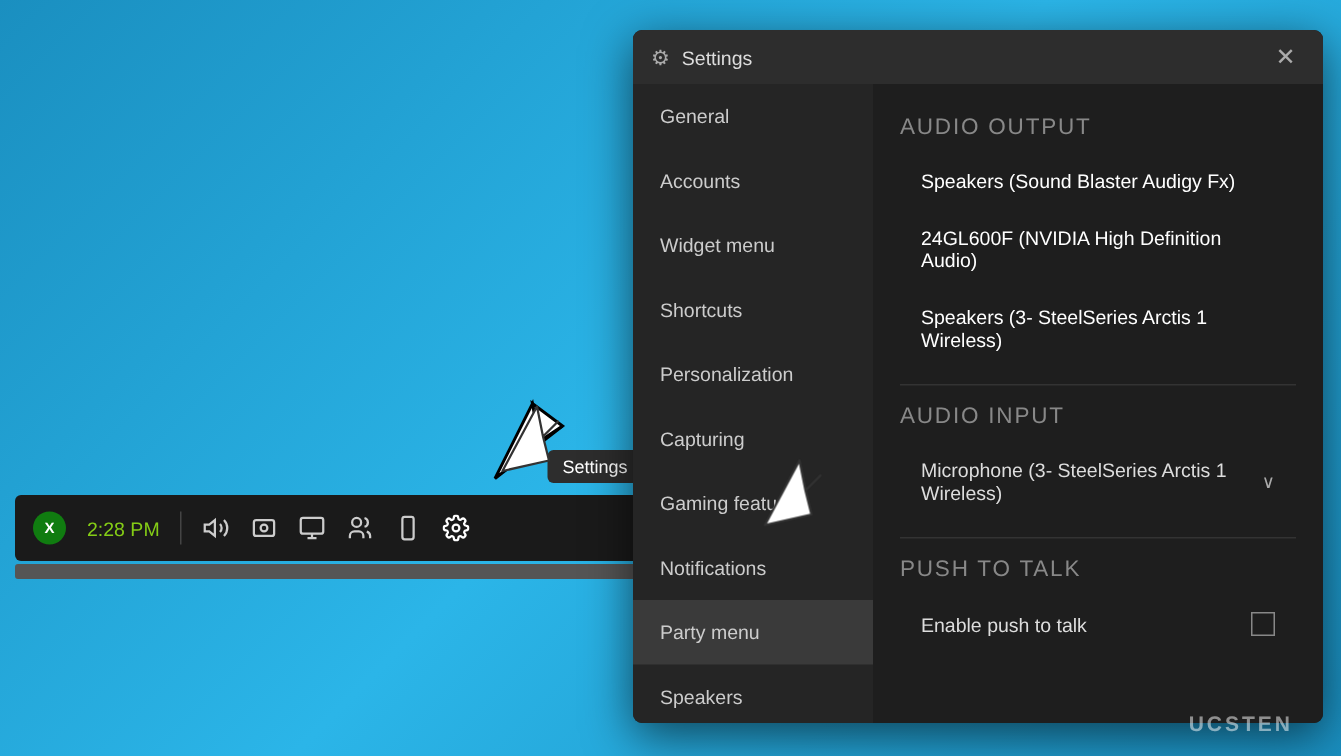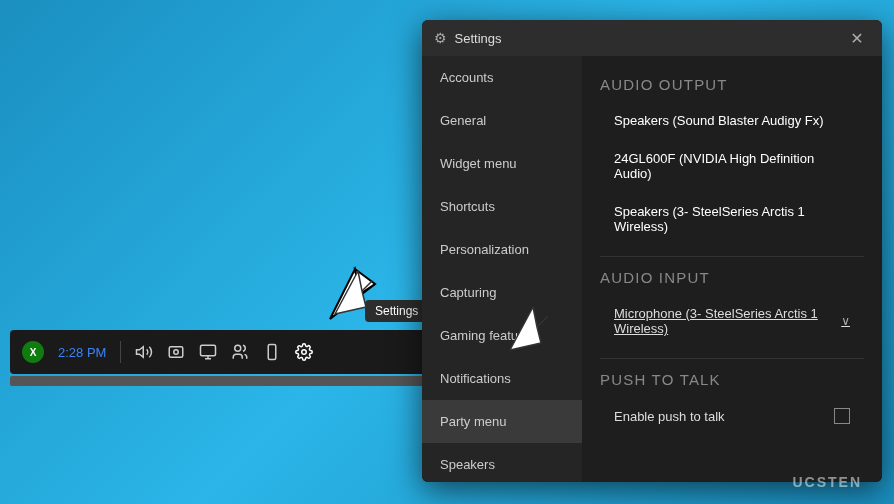--- a/index.html
+++ b/index.html
@@ -52,21 +52,21 @@
       display: flex;
       align-items: center;
       justify-content: center;
       color: white;
       font-size: 10px;
       font-weight: bold;
       flex-shrink: 0;
     }
 
     .taskbar-time {
-      color: #3b82f6;
+      color: #84cc16;
       font-size: 13px;
       font-weight: 500;
       flex-shrink: 0;
     }
 
     .taskbar-sep {
       width: 1px;
       height: 22px;
       background: #444;
       flex-shrink: 0;
@@ -248,21 +248,20 @@
 
     .dropdown-row {
       display: flex;
       align-items: center;
       justify-content: space-between;
       padding: 10px 14px;
       border-radius: 3px;
       color: #ddd;
       font-size: 13px;
       cursor: pointer;
-      text-decoration: underline;
     }
 
     .dropdown-chevron {
       color: #aaa;
       font-size: 12px;
     }
 
     .push-to-talk-section {
       margin-top: 12px;
     }
@@ -384,22 +383,22 @@
 
   <div class="settings-titlebar">
     <span class="settings-gear-icon">⚙</span>
     <span class="settings-title">Settings</span>
     <div class="settings-close">✕</div>
   </div>
 
   <div class="settings-body">
 
     <div class="settings-nav">
+      <div class="nav-item">General</div>
       <div class="nav-item">Accounts</div>
-      <div class="nav-item">General</div>
       <div class="nav-item">Widget menu</div>
       <div class="nav-item">Shortcuts</div>
       <div class="nav-item">Personalization</div>
       <div class="nav-item">Capturing</div>
       <div class="nav-item">Gaming features</div>
       <div class="nav-item">Notifications</div>
       <div class="nav-item highlighted">Party menu</div>
       <div class="nav-item">Speakers</div>
     </div>
 

